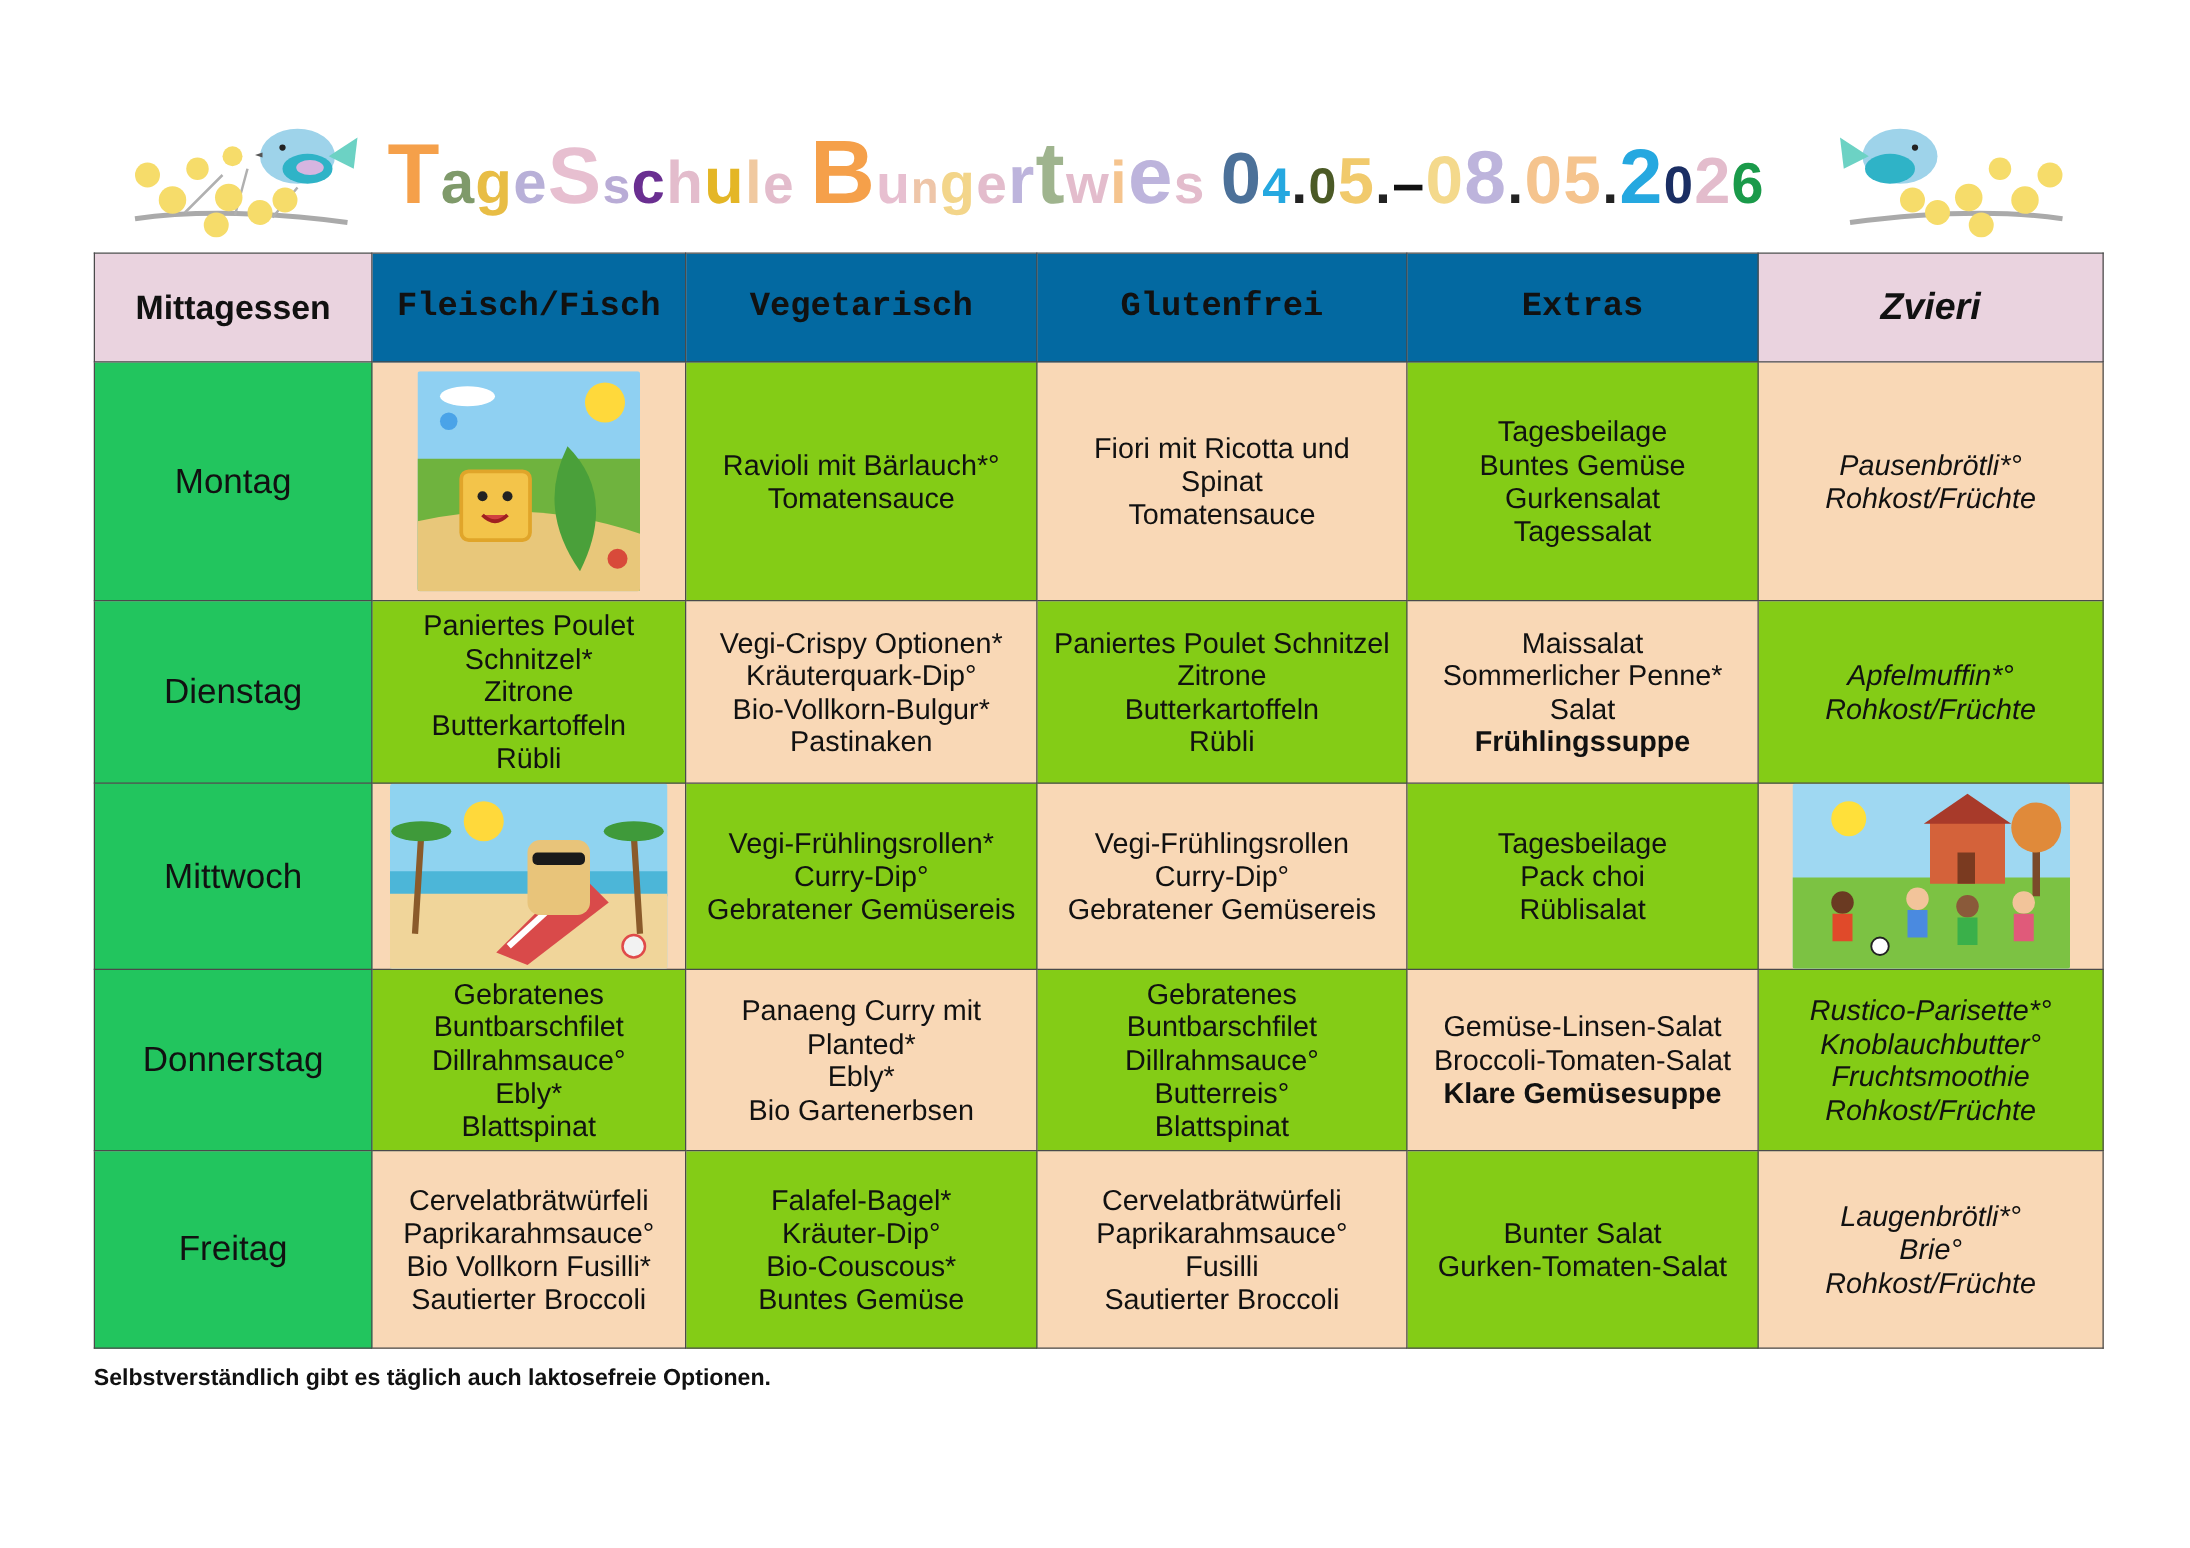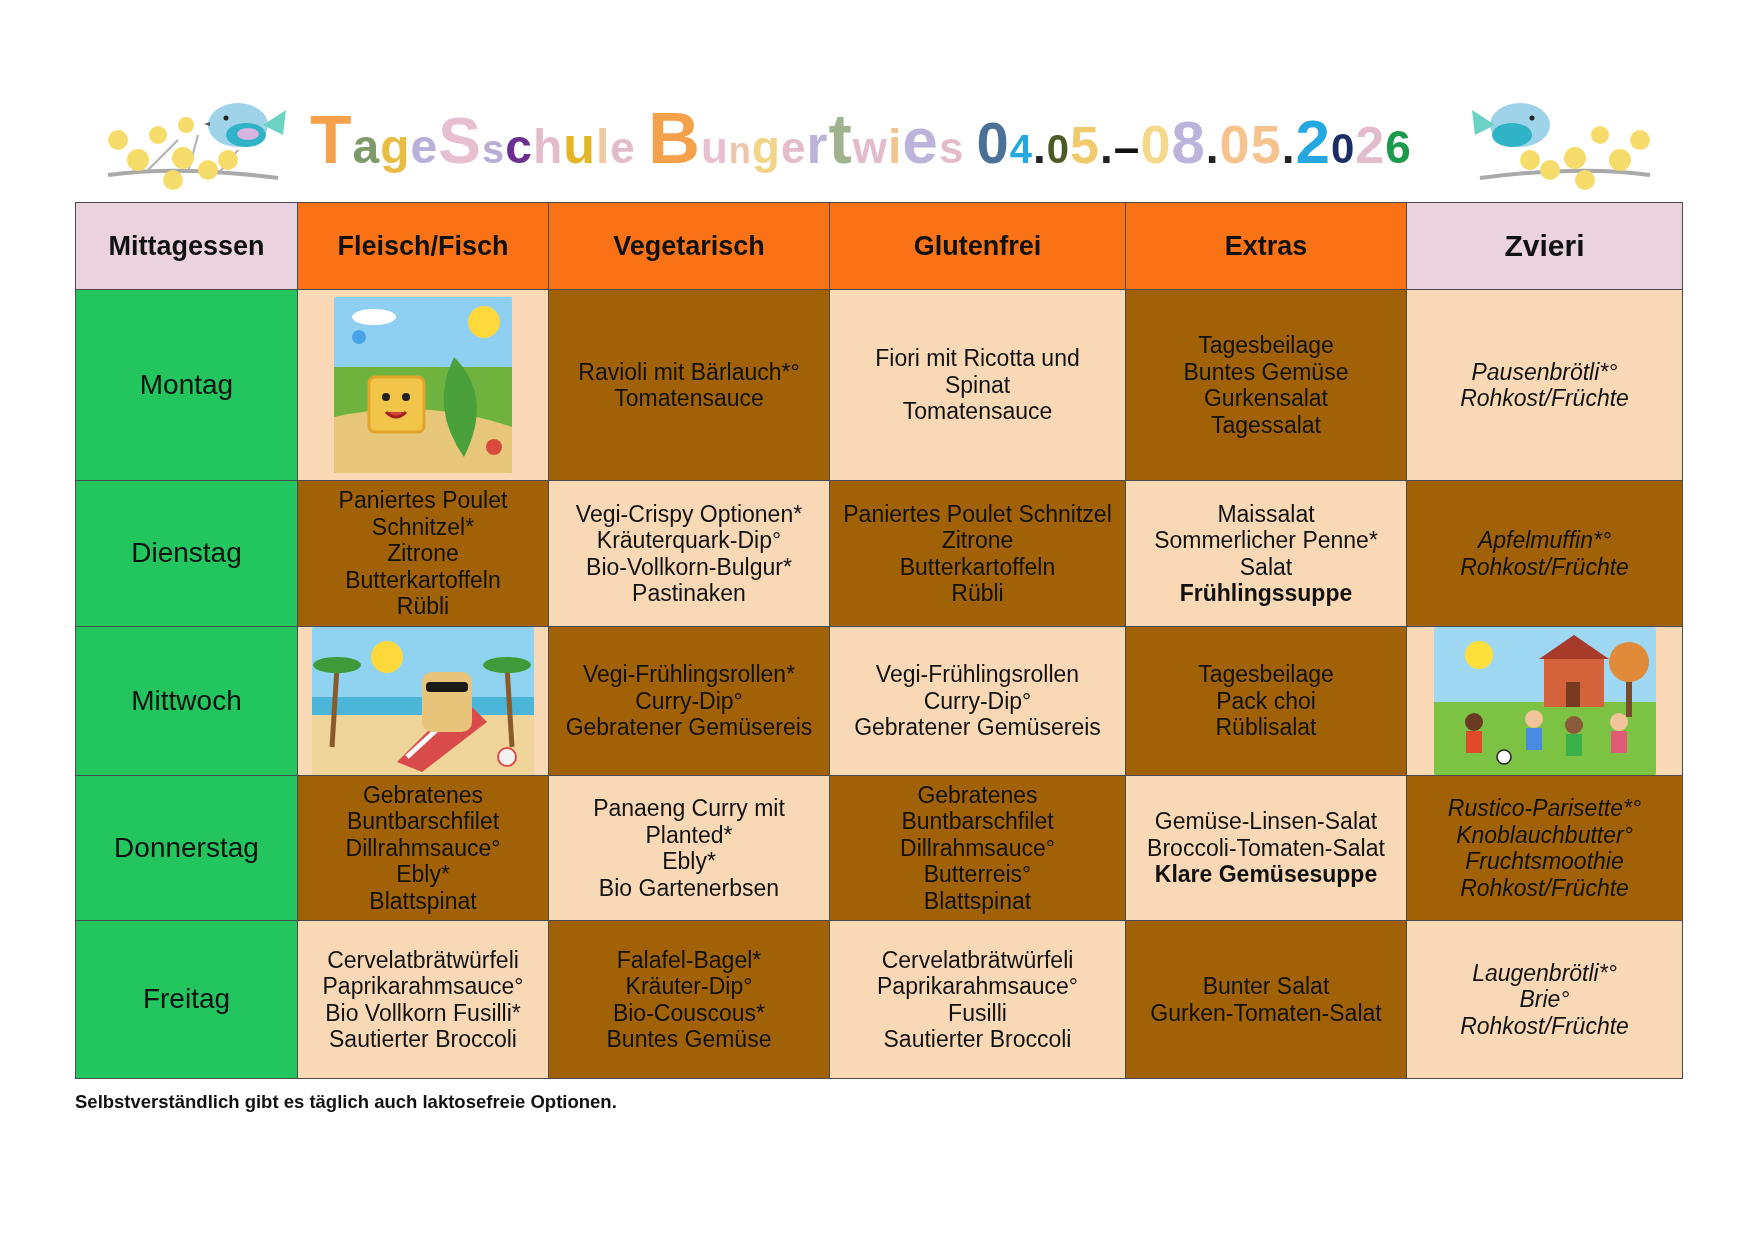--- a/index.html
+++ b/index.html
@@ -7,26 +7,26 @@
   .header { position:absolute; left:0; top:70px; width:1752px; height:120px; }
   .deco { position:absolute; top:10px; width:200px; height:110px; }
   .deco.left { left:88px; }
   .deco.right { left:1470px; transform:scaleX(-1); }
   .title { position:absolute; left:310px; top:18px; height:100px; white-space:nowrap; font-weight:bold; font-family:"Liberation Sans", sans-serif; line-height:100px; letter-spacing:1px; }
   .title span { display:inline-block; vertical-align:baseline; }
   table.menu { position:absolute; left:75px; top:202px; width:1607px; border-collapse:collapse; table-layout:fixed; }
   table.menu td, table.menu th { border:1.5px solid #4a4a4a; text-align:center; vertical-align:middle; padding:0 4px; font-size:23px; line-height:26.5px; font-weight:normal; }
   table.menu th { height:86px; font-weight:bold; font-size:27px; }
   .c-pink { background:#ead3df; }
-  .c-yellow { background:#f97316; }
+  .c-yellow { background:#0369a1;font-family:Liberation Mono, monospace; }
   .c-blue { background:#22c55e; }
   .c-peach { background:#f9d8b6; }
-  .c-green { background:#a16207; }
+  .c-green { background:#84cc16; }
   .day { font-weight:bold; font-size:28px !important; }
-  .zvieri-h { font-size:30px !important; }
+  .zvieri-h { font-style:italic; font-size:30px !important; }
   .zv { font-style:italic; font-weight:bold; }
   .b { font-weight:bold; }
   .line { display:block; }
   .pic { display:block; margin:0 auto; border-radius:2px; }
   .foot { position:absolute; left:75px; top:1090px; width:1607px; font-size:18.5px; font-weight:bold; line-height:24px; text-align:justify; }
   .foot .line { display:block; }
 </style>
 </head>
 <body>
 

